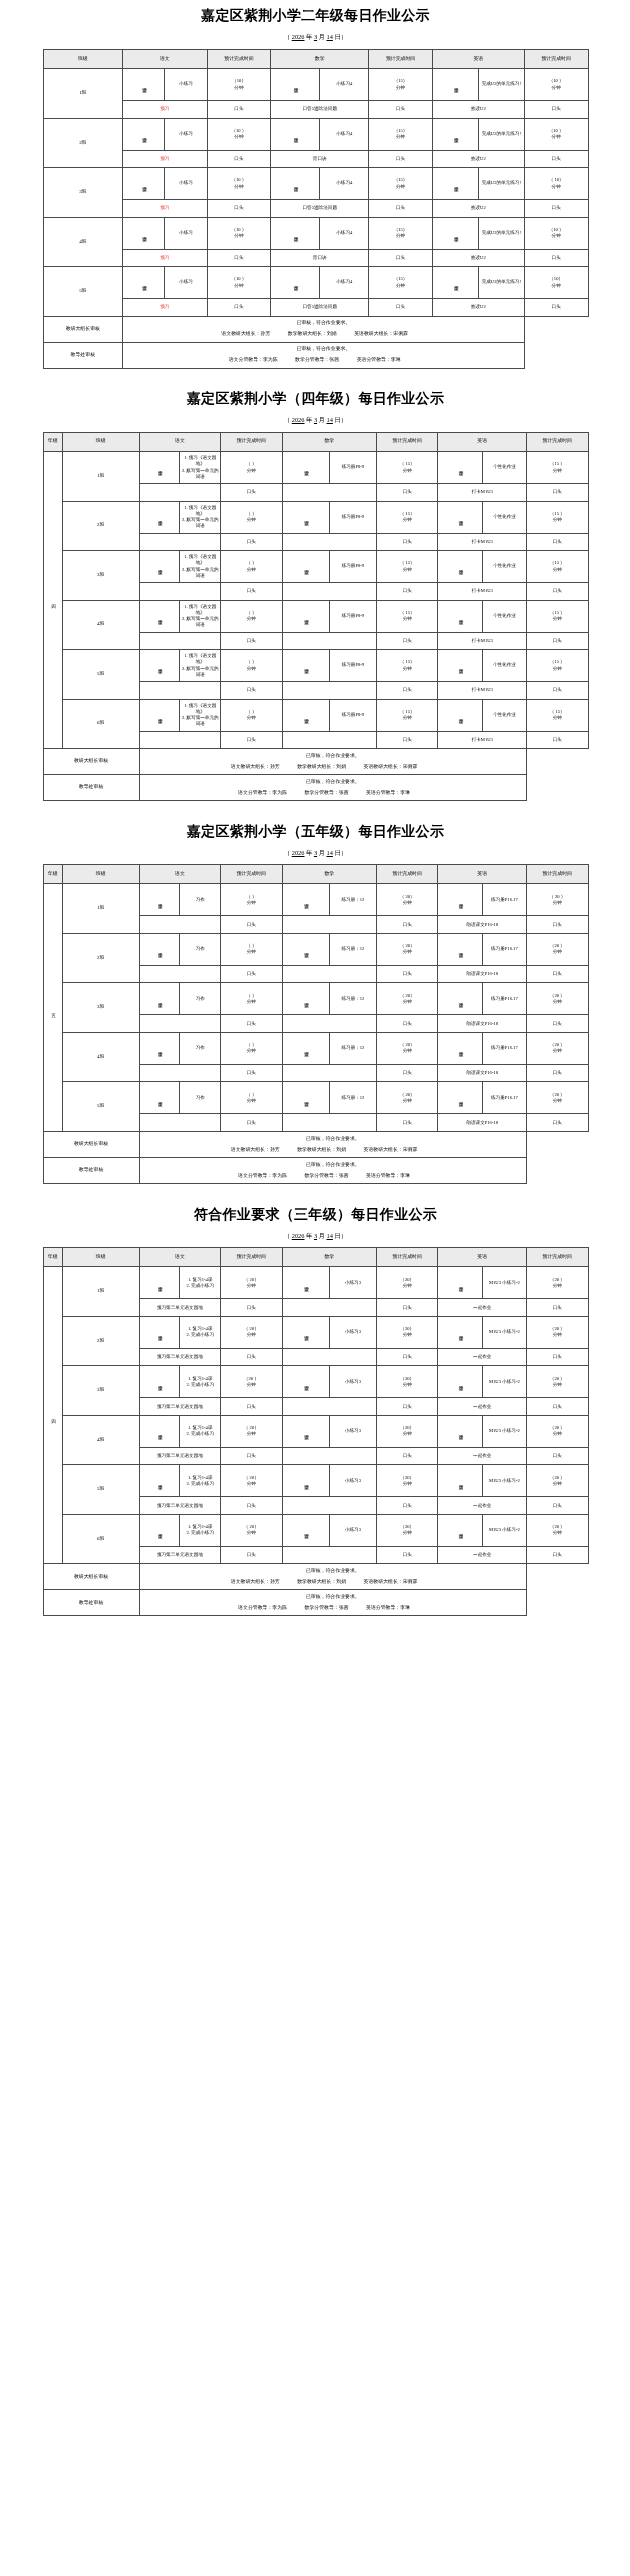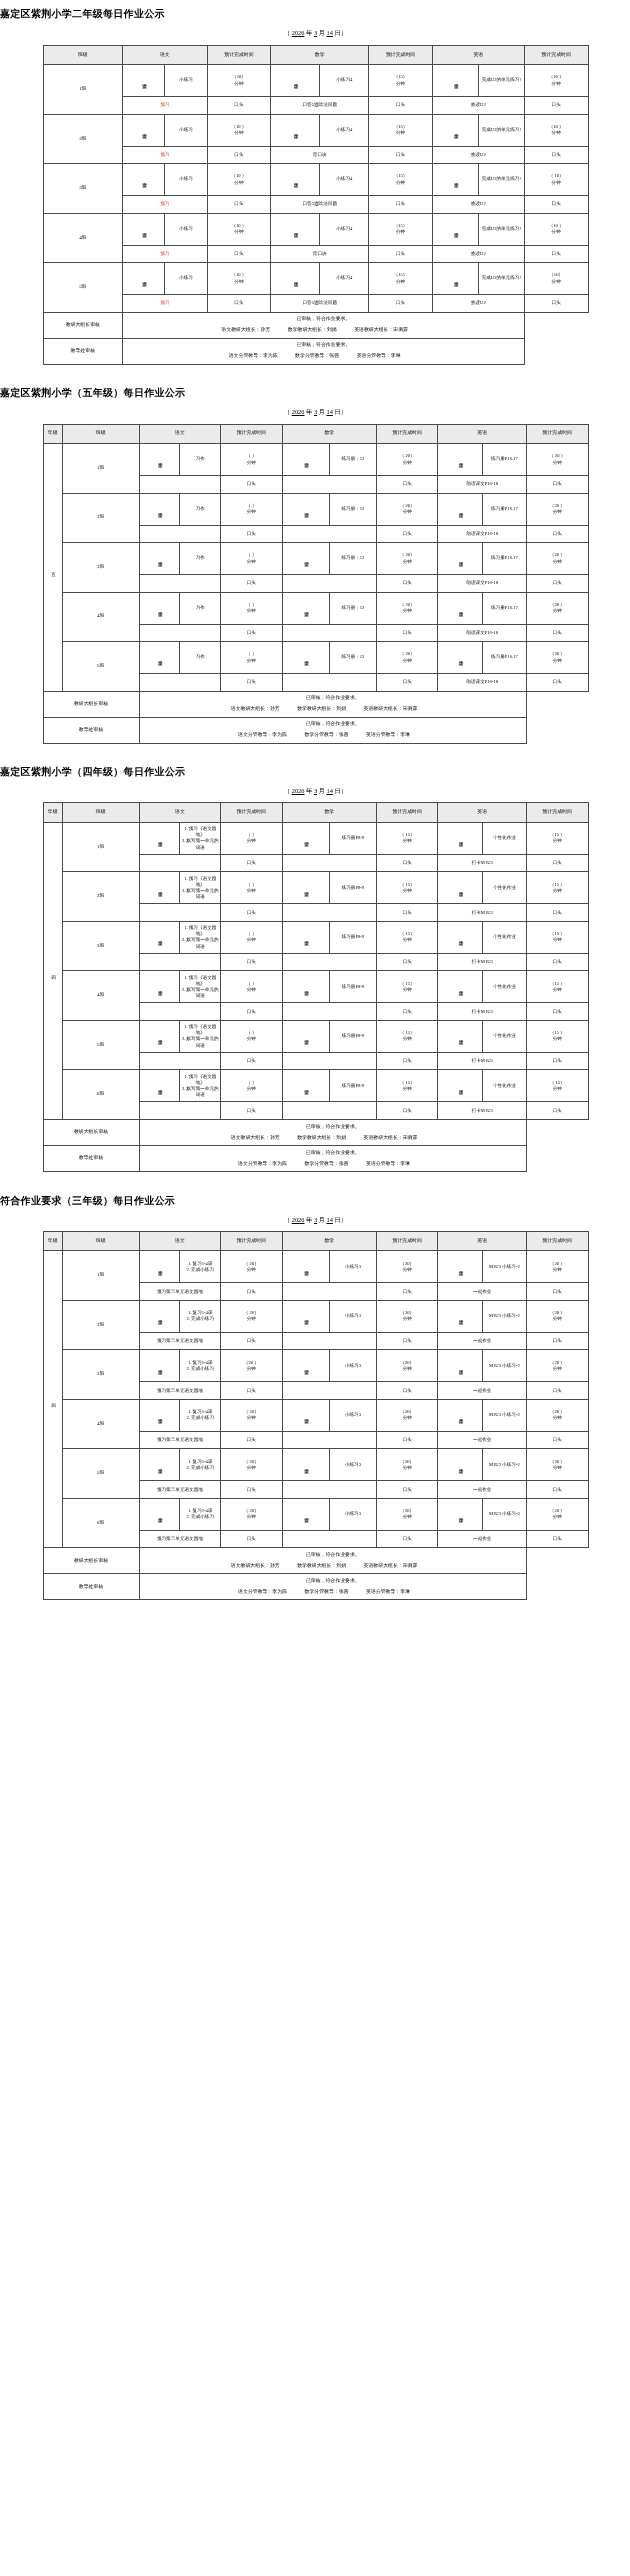--- a/index.html
+++ b/index.html
@@ -6,22 +6,22 @@
   body{
     width:631px;
     font-family:"Liberation Serif","DejaVu Serif",serif;
     color:#000000;
     -webkit-font-smoothing:antialiased;
   }
   .page{width:631px;padding:0;box-sizing:border-box;}
   .doc-section{ margin:0 0 14.4px 0; }
 
   .title{
-    text-align:left;
-    font-size:10px;
+    text-align:center;
+    font-size:14px;
     font-weight:bold;
     letter-spacing:0.3px;
     margin:0 0 8.2px 0;
     padding-top:7.2px;
     font-family:"Liberation Sans","DejaVu Sans",sans-serif;
   }
   .subtitle{
     text-align:center;
     font-size:6.4px;
     margin:0 0 6.2px 0;
@@ -217,20 +217,177 @@
               <td class="foot-label" colspan="1">教导处审核</td>
               <td class="foot-body" colspan="8">
                 <div class="l1">已审核，符合作业要求。</div>
                 <div class="l2"><span>语文分管教导：李为陈</span><span>数学分管教导：张茜</span><span>英语分管教导：李琳</span></div>
               </td>
             </tr>
           </tbody>
         </table>
       </div>
       <div class="doc-section">
+        <div class="title">嘉定区紫荆小学（四年级）每日作业公示</div>
+        <div class="subtitle">（<span class="u">2026</span>年<span class="u">3</span>月<span class="u">14</span>日）</div>
+        <table class="sheet">
+          <thead>
+            <tr>
+              <th class="c-grade">年级</th>
+              <th class="c-class">班级</th>
+              <th class="c-work" colspan="2">语文</th>
+              <th class="c-time">预计完成时间</th>
+              <th class="c-work-m" colspan="2">数学</th>
+              <th class="c-time">预计完成时间</th>
+              <th class="c-work-e" colspan="2">英语</th>
+              <th class="c-time">预计完成时间</th>
+            </tr>
+          </thead>
+          <tbody>
+            <tr class="rowtall">
+              <td class="c-grade gradecell" rowspan="12"><span class="vtext">四</span></td>
+              <td class="c-class classname" rowspan="2">1班</td>
+              <td class="c-tag tagcell"><span class="vtext">课堂</span></td>
+              <td class="c-work lefttext">1. 预习《语文园地》<br>2. 默写第一单元的词语</td>
+              <td class="c-time minutes">（ ）<br>分钟</td>
+              <td class="c-tag tagcell"><span class="vtext">课堂</span></td>
+              <td class="c-work-m lefttext">练习册P8-9</td>
+              <td class="c-time minutes">（ 15）<br>分钟</td>
+              <td class="c-tag tagcell"><span class="vtext">课堂</span></td>
+              <td class="c-work-e lefttext">个性化作业</td>
+              <td class="c-time minutes">（15 ）<br>分钟</td>
+            </tr>
+            <tr class="rowshort">
+              <td class="c-work" colspan="2"><span></span></td>
+              <td class="c-time">口头</td>
+              <td class="c-work-m lefttext" colspan="2"></td>
+              <td class="c-time">口头</td>
+              <td class="c-work-e lefttext" colspan="2">打卡M1U3</td>
+              <td class="c-time">口头</td>
+            </tr>
+            <tr class="rowtall">
+              <td class="c-class classname" rowspan="2">2班</td>
+              <td class="c-tag tagcell"><span class="vtext">课堂</span></td>
+              <td class="c-work lefttext">1. 预习《语文园地》<br>2. 默写第一单元的词语</td>
+              <td class="c-time minutes">（ ）<br>分钟</td>
+              <td class="c-tag tagcell"><span class="vtext">课堂</span></td>
+              <td class="c-work-m lefttext">练习册P8-9</td>
+              <td class="c-time minutes">（ 15）<br>分钟</td>
+              <td class="c-tag tagcell"><span class="vtext">课堂</span></td>
+              <td class="c-work-e lefttext">个性化作业</td>
+              <td class="c-time minutes">（15 ）<br>分钟</td>
+            </tr>
+            <tr class="rowshort">
+              <td class="c-work" colspan="2"><span></span></td>
+              <td class="c-time">口头</td>
+              <td class="c-work-m lefttext" colspan="2"></td>
+              <td class="c-time">口头</td>
+              <td class="c-work-e lefttext" colspan="2">打卡M1U3</td>
+              <td class="c-time">口头</td>
+            </tr>
+            <tr class="rowtall">
+              <td class="c-class classname" rowspan="2">3班</td>
+              <td class="c-tag tagcell"><span class="vtext">课堂</span></td>
+              <td class="c-work lefttext">1. 预习《语文园地》<br>2. 默写第一单元的词语</td>
+              <td class="c-time minutes">（ ）<br>分钟</td>
+              <td class="c-tag tagcell"><span class="vtext">课堂</span></td>
+              <td class="c-work-m lefttext">练习册P8-9</td>
+              <td class="c-time minutes">（ 15）<br>分钟</td>
+              <td class="c-tag tagcell"><span class="vtext">课堂</span></td>
+              <td class="c-work-e lefttext">个性化作业</td>
+              <td class="c-time minutes">（15 ）<br>分钟</td>
+            </tr>
+            <tr class="rowshort">
+              <td class="c-work" colspan="2"><span></span></td>
+              <td class="c-time">口头</td>
+              <td class="c-work-m lefttext" colspan="2"></td>
+              <td class="c-time">口头</td>
+              <td class="c-work-e lefttext" colspan="2">打卡M1U3</td>
+              <td class="c-time">口头</td>
+            </tr>
+            <tr class="rowtall">
+              <td class="c-class classname" rowspan="2">4班</td>
+              <td class="c-tag tagcell"><span class="vtext">课堂</span></td>
+              <td class="c-work lefttext">1. 预习《语文园地》<br>2. 默写第一单元的词语</td>
+              <td class="c-time minutes">（ ）<br>分钟</td>
+              <td class="c-tag tagcell"><span class="vtext">课堂</span></td>
+              <td class="c-work-m lefttext">练习册P8-9</td>
+              <td class="c-time minutes">（ 15）<br>分钟</td>
+              <td class="c-tag tagcell"><span class="vtext">课堂</span></td>
+              <td class="c-work-e lefttext">个性化作业</td>
+              <td class="c-time minutes">（15 ）<br>分钟</td>
+            </tr>
+            <tr class="rowshort">
+              <td class="c-work" colspan="2"><span></span></td>
+              <td class="c-time">口头</td>
+              <td class="c-work-m lefttext" colspan="2"></td>
+              <td class="c-time">口头</td>
+              <td class="c-work-e lefttext" colspan="2">打卡M1U3</td>
+              <td class="c-time">口头</td>
+            </tr>
+            <tr class="rowtall">
+              <td class="c-class classname" rowspan="2">5班</td>
+              <td class="c-tag tagcell"><span class="vtext">课堂</span></td>
+              <td class="c-work lefttext">1. 预习《语文园地》<br>2. 默写第一单元的词语</td>
+              <td class="c-time minutes">（ ）<br>分钟</td>
+              <td class="c-tag tagcell"><span class="vtext">课堂</span></td>
+              <td class="c-work-m lefttext">练习册P8-9</td>
+              <td class="c-time minutes">（ 15）<br>分钟</td>
+              <td class="c-tag tagcell"><span class="vtext">课堂</span></td>
+              <td class="c-work-e lefttext">个性化作业</td>
+              <td class="c-time minutes">（15 ）<br>分钟</td>
+            </tr>
+            <tr class="rowshort">
+              <td class="c-work" colspan="2"><span></span></td>
+              <td class="c-time">口头</td>
+              <td class="c-work-m lefttext" colspan="2"></td>
+              <td class="c-time">口头</td>
+              <td class="c-work-e lefttext" colspan="2">打卡M1U3</td>
+              <td class="c-time">口头</td>
+            </tr>
+            <tr class="rowtall">
+              <td class="c-class classname" rowspan="2">6班</td>
+              <td class="c-tag tagcell"><span class="vtext">课堂</span></td>
+              <td class="c-work lefttext">1. 预习《语文园地》<br>2. 默写第一单元的词语</td>
+              <td class="c-time minutes">（ ）<br>分钟</td>
+              <td class="c-tag tagcell"><span class="vtext">课堂</span></td>
+              <td class="c-work-m lefttext">练习册P8-9</td>
+              <td class="c-time minutes">（ 15）<br>分钟</td>
+              <td class="c-tag tagcell"><span class="vtext">课堂</span></td>
+              <td class="c-work-e lefttext">个性化作业</td>
+              <td class="c-time minutes">（ 15）<br>分钟</td>
+            </tr>
+            <tr class="rowshort">
+              <td class="c-work" colspan="2"><span></span></td>
+              <td class="c-time">口头</td>
+              <td class="c-work-m lefttext" colspan="2"></td>
+              <td class="c-time">口头</td>
+              <td class="c-work-e lefttext" colspan="2">打卡M1U3</td>
+              <td class="c-time">口头</td>
+            </tr>
+          </tbody>
+          <tbody>
+            <tr class="footrow">
+              <td class="foot-label" colspan="2">教研大组长审核</td>
+              <td class="foot-body" colspan="8">
+                <div class="l1">已审核，符合作业要求。</div>
+                <div class="l2"><span>语文教研大组长：孙芳</span><span>数学教研大组长：刘娟</span><span>英语教研大组长：宋俐霖</span></div>
+              </td>
+            </tr>
+            <tr class="footrow">
+              <td class="foot-label" colspan="2">教导处审核</td>
+              <td class="foot-body" colspan="8">
+                <div class="l1">已审核，符合作业要求。</div>
+                <div class="l2"><span>语文分管教导：李为陈</span><span>数学分管教导：张茜</span><span>英语分管教导：李琳</span></div>
+              </td>
+            </tr>
+          </tbody>
+        </table>
+      </div>
+      <div class="doc-section">
         <div class="title">嘉定区紫荆小学（五年级）每日作业公示</div>
         <div class="subtitle">（<span class="u">2026</span>年<span class="u">3</span>月<span class="u">14</span>日）</div>
         <table class="sheet">
           <thead>
             <tr>
               <th class="c-grade">年级</th>
               <th class="c-class">班级</th>
               <th class="c-work" colspan="2">语文</th>
               <th class="c-time">预计完成时间</th>
               <th class="c-work-m" colspan="2">数学</th>
@@ -332,177 +489,20 @@
               <td class="c-tag tagcell"><span class="vtext">课堂</span></td>
               <td class="c-work-e lefttext">练习册P16.17</td>
               <td class="c-time minutes">（20 ）<br>分钟</td>
             </tr>
             <tr class="rowshort">
               <td class="c-work" colspan="2"><span></span></td>
               <td class="c-time">口头</td>
               <td class="c-work-m lefttext" colspan="2"></td>
               <td class="c-time">口头</td>
               <td class="c-work-e lefttext" colspan="2">朗读课文P16-18</td>
-              <td class="c-time">口头</td>
-            </tr>
-          </tbody>
-          <tbody>
-            <tr class="footrow">
-              <td class="foot-label" colspan="2">教研大组长审核</td>
-              <td class="foot-body" colspan="8">
-                <div class="l1">已审核，符合作业要求。</div>
-                <div class="l2"><span>语文教研大组长：孙芳</span><span>数学教研大组长：刘娟</span><span>英语教研大组长：宋俐霖</span></div>
-              </td>
-            </tr>
-            <tr class="footrow">
-              <td class="foot-label" colspan="2">教导处审核</td>
-              <td class="foot-body" colspan="8">
-                <div class="l1">已审核，符合作业要求。</div>
-                <div class="l2"><span>语文分管教导：李为陈</span><span>数学分管教导：张茜</span><span>英语分管教导：李琳</span></div>
-              </td>
-            </tr>
-          </tbody>
-        </table>
-      </div>
-      <div class="doc-section">
-        <div class="title">嘉定区紫荆小学（四年级）每日作业公示</div>
-        <div class="subtitle">（<span class="u">2026</span>年<span class="u">3</span>月<span class="u">14</span>日）</div>
-        <table class="sheet">
-          <thead>
-            <tr>
-              <th class="c-grade">年级</th>
-              <th class="c-class">班级</th>
-              <th class="c-work" colspan="2">语文</th>
-              <th class="c-time">预计完成时间</th>
-              <th class="c-work-m" colspan="2">数学</th>
-              <th class="c-time">预计完成时间</th>
-              <th class="c-work-e" colspan="2">英语</th>
-              <th class="c-time">预计完成时间</th>
-            </tr>
-          </thead>
-          <tbody>
-            <tr class="rowtall">
-              <td class="c-grade gradecell" rowspan="12"><span class="vtext">四</span></td>
-              <td class="c-class classname" rowspan="2">1班</td>
-              <td class="c-tag tagcell"><span class="vtext">课堂</span></td>
-              <td class="c-work lefttext">1. 预习《语文园地》<br>2. 默写第一单元的词语</td>
-              <td class="c-time minutes">（ ）<br>分钟</td>
-              <td class="c-tag tagcell"><span class="vtext">课堂</span></td>
-              <td class="c-work-m lefttext">练习册P8-9</td>
-              <td class="c-time minutes">（ 15）<br>分钟</td>
-              <td class="c-tag tagcell"><span class="vtext">课堂</span></td>
-              <td class="c-work-e lefttext">个性化作业</td>
-              <td class="c-time minutes">（15 ）<br>分钟</td>
-            </tr>
-            <tr class="rowshort">
-              <td class="c-work" colspan="2"><span></span></td>
-              <td class="c-time">口头</td>
-              <td class="c-work-m lefttext" colspan="2"></td>
-              <td class="c-time">口头</td>
-              <td class="c-work-e lefttext" colspan="2">打卡M1U3</td>
-              <td class="c-time">口头</td>
-            </tr>
-            <tr class="rowtall">
-              <td class="c-class classname" rowspan="2">2班</td>
-              <td class="c-tag tagcell"><span class="vtext">课堂</span></td>
-              <td class="c-work lefttext">1. 预习《语文园地》<br>2. 默写第一单元的词语</td>
-              <td class="c-time minutes">（ ）<br>分钟</td>
-              <td class="c-tag tagcell"><span class="vtext">课堂</span></td>
-              <td class="c-work-m lefttext">练习册P8-9</td>
-              <td class="c-time minutes">（ 15）<br>分钟</td>
-              <td class="c-tag tagcell"><span class="vtext">课堂</span></td>
-              <td class="c-work-e lefttext">个性化作业</td>
-              <td class="c-time minutes">（15 ）<br>分钟</td>
-            </tr>
-            <tr class="rowshort">
-              <td class="c-work" colspan="2"><span></span></td>
-              <td class="c-time">口头</td>
-              <td class="c-work-m lefttext" colspan="2"></td>
-              <td class="c-time">口头</td>
-              <td class="c-work-e lefttext" colspan="2">打卡M1U3</td>
-              <td class="c-time">口头</td>
-            </tr>
-            <tr class="rowtall">
-              <td class="c-class classname" rowspan="2">3班</td>
-              <td class="c-tag tagcell"><span class="vtext">课堂</span></td>
-              <td class="c-work lefttext">1. 预习《语文园地》<br>2. 默写第一单元的词语</td>
-              <td class="c-time minutes">（ ）<br>分钟</td>
-              <td class="c-tag tagcell"><span class="vtext">课堂</span></td>
-              <td class="c-work-m lefttext">练习册P8-9</td>
-              <td class="c-time minutes">（ 15）<br>分钟</td>
-              <td class="c-tag tagcell"><span class="vtext">课堂</span></td>
-              <td class="c-work-e lefttext">个性化作业</td>
-              <td class="c-time minutes">（15 ）<br>分钟</td>
-            </tr>
-            <tr class="rowshort">
-              <td class="c-work" colspan="2"><span></span></td>
-              <td class="c-time">口头</td>
-              <td class="c-work-m lefttext" colspan="2"></td>
-              <td class="c-time">口头</td>
-              <td class="c-work-e lefttext" colspan="2">打卡M1U3</td>
-              <td class="c-time">口头</td>
-            </tr>
-            <tr class="rowtall">
-              <td class="c-class classname" rowspan="2">4班</td>
-              <td class="c-tag tagcell"><span class="vtext">课堂</span></td>
-              <td class="c-work lefttext">1. 预习《语文园地》<br>2. 默写第一单元的词语</td>
-              <td class="c-time minutes">（ ）<br>分钟</td>
-              <td class="c-tag tagcell"><span class="vtext">课堂</span></td>
-              <td class="c-work-m lefttext">练习册P8-9</td>
-              <td class="c-time minutes">（ 15）<br>分钟</td>
-              <td class="c-tag tagcell"><span class="vtext">课堂</span></td>
-              <td class="c-work-e lefttext">个性化作业</td>
-              <td class="c-time minutes">（15 ）<br>分钟</td>
-            </tr>
-            <tr class="rowshort">
-              <td class="c-work" colspan="2"><span></span></td>
-              <td class="c-time">口头</td>
-              <td class="c-work-m lefttext" colspan="2"></td>
-              <td class="c-time">口头</td>
-              <td class="c-work-e lefttext" colspan="2">打卡M1U3</td>
-              <td class="c-time">口头</td>
-            </tr>
-            <tr class="rowtall">
-              <td class="c-class classname" rowspan="2">5班</td>
-              <td class="c-tag tagcell"><span class="vtext">课堂</span></td>
-              <td class="c-work lefttext">1. 预习《语文园地》<br>2. 默写第一单元的词语</td>
-              <td class="c-time minutes">（ ）<br>分钟</td>
-              <td class="c-tag tagcell"><span class="vtext">课堂</span></td>
-              <td class="c-work-m lefttext">练习册P8-9</td>
-              <td class="c-time minutes">（ 15）<br>分钟</td>
-              <td class="c-tag tagcell"><span class="vtext">课堂</span></td>
-              <td class="c-work-e lefttext">个性化作业</td>
-              <td class="c-time minutes">（15 ）<br>分钟</td>
-            </tr>
-            <tr class="rowshort">
-              <td class="c-work" colspan="2"><span></span></td>
-              <td class="c-time">口头</td>
-              <td class="c-work-m lefttext" colspan="2"></td>
-              <td class="c-time">口头</td>
-              <td class="c-work-e lefttext" colspan="2">打卡M1U3</td>
-              <td class="c-time">口头</td>
-            </tr>
-            <tr class="rowtall">
-              <td class="c-class classname" rowspan="2">6班</td>
-              <td class="c-tag tagcell"><span class="vtext">课堂</span></td>
-              <td class="c-work lefttext">1. 预习《语文园地》<br>2. 默写第一单元的词语</td>
-              <td class="c-time minutes">（ ）<br>分钟</td>
-              <td class="c-tag tagcell"><span class="vtext">课堂</span></td>
-              <td class="c-work-m lefttext">练习册P8-9</td>
-              <td class="c-time minutes">（ 15）<br>分钟</td>
-              <td class="c-tag tagcell"><span class="vtext">课堂</span></td>
-              <td class="c-work-e lefttext">个性化作业</td>
-              <td class="c-time minutes">（ 15）<br>分钟</td>
-            </tr>
-            <tr class="rowshort">
-              <td class="c-work" colspan="2"><span></span></td>
-              <td class="c-time">口头</td>
-              <td class="c-work-m lefttext" colspan="2"></td>
-              <td class="c-time">口头</td>
-              <td class="c-work-e lefttext" colspan="2">打卡M1U3</td>
               <td class="c-time">口头</td>
             </tr>
           </tbody>
           <tbody>
             <tr class="footrow">
               <td class="foot-label" colspan="2">教研大组长审核</td>
               <td class="foot-body" colspan="8">
                 <div class="l1">已审核，符合作业要求。</div>
                 <div class="l2"><span>语文教研大组长：孙芳</span><span>数学教研大组长：刘娟</span><span>英语教研大组长：宋俐霖</span></div>
               </td>

